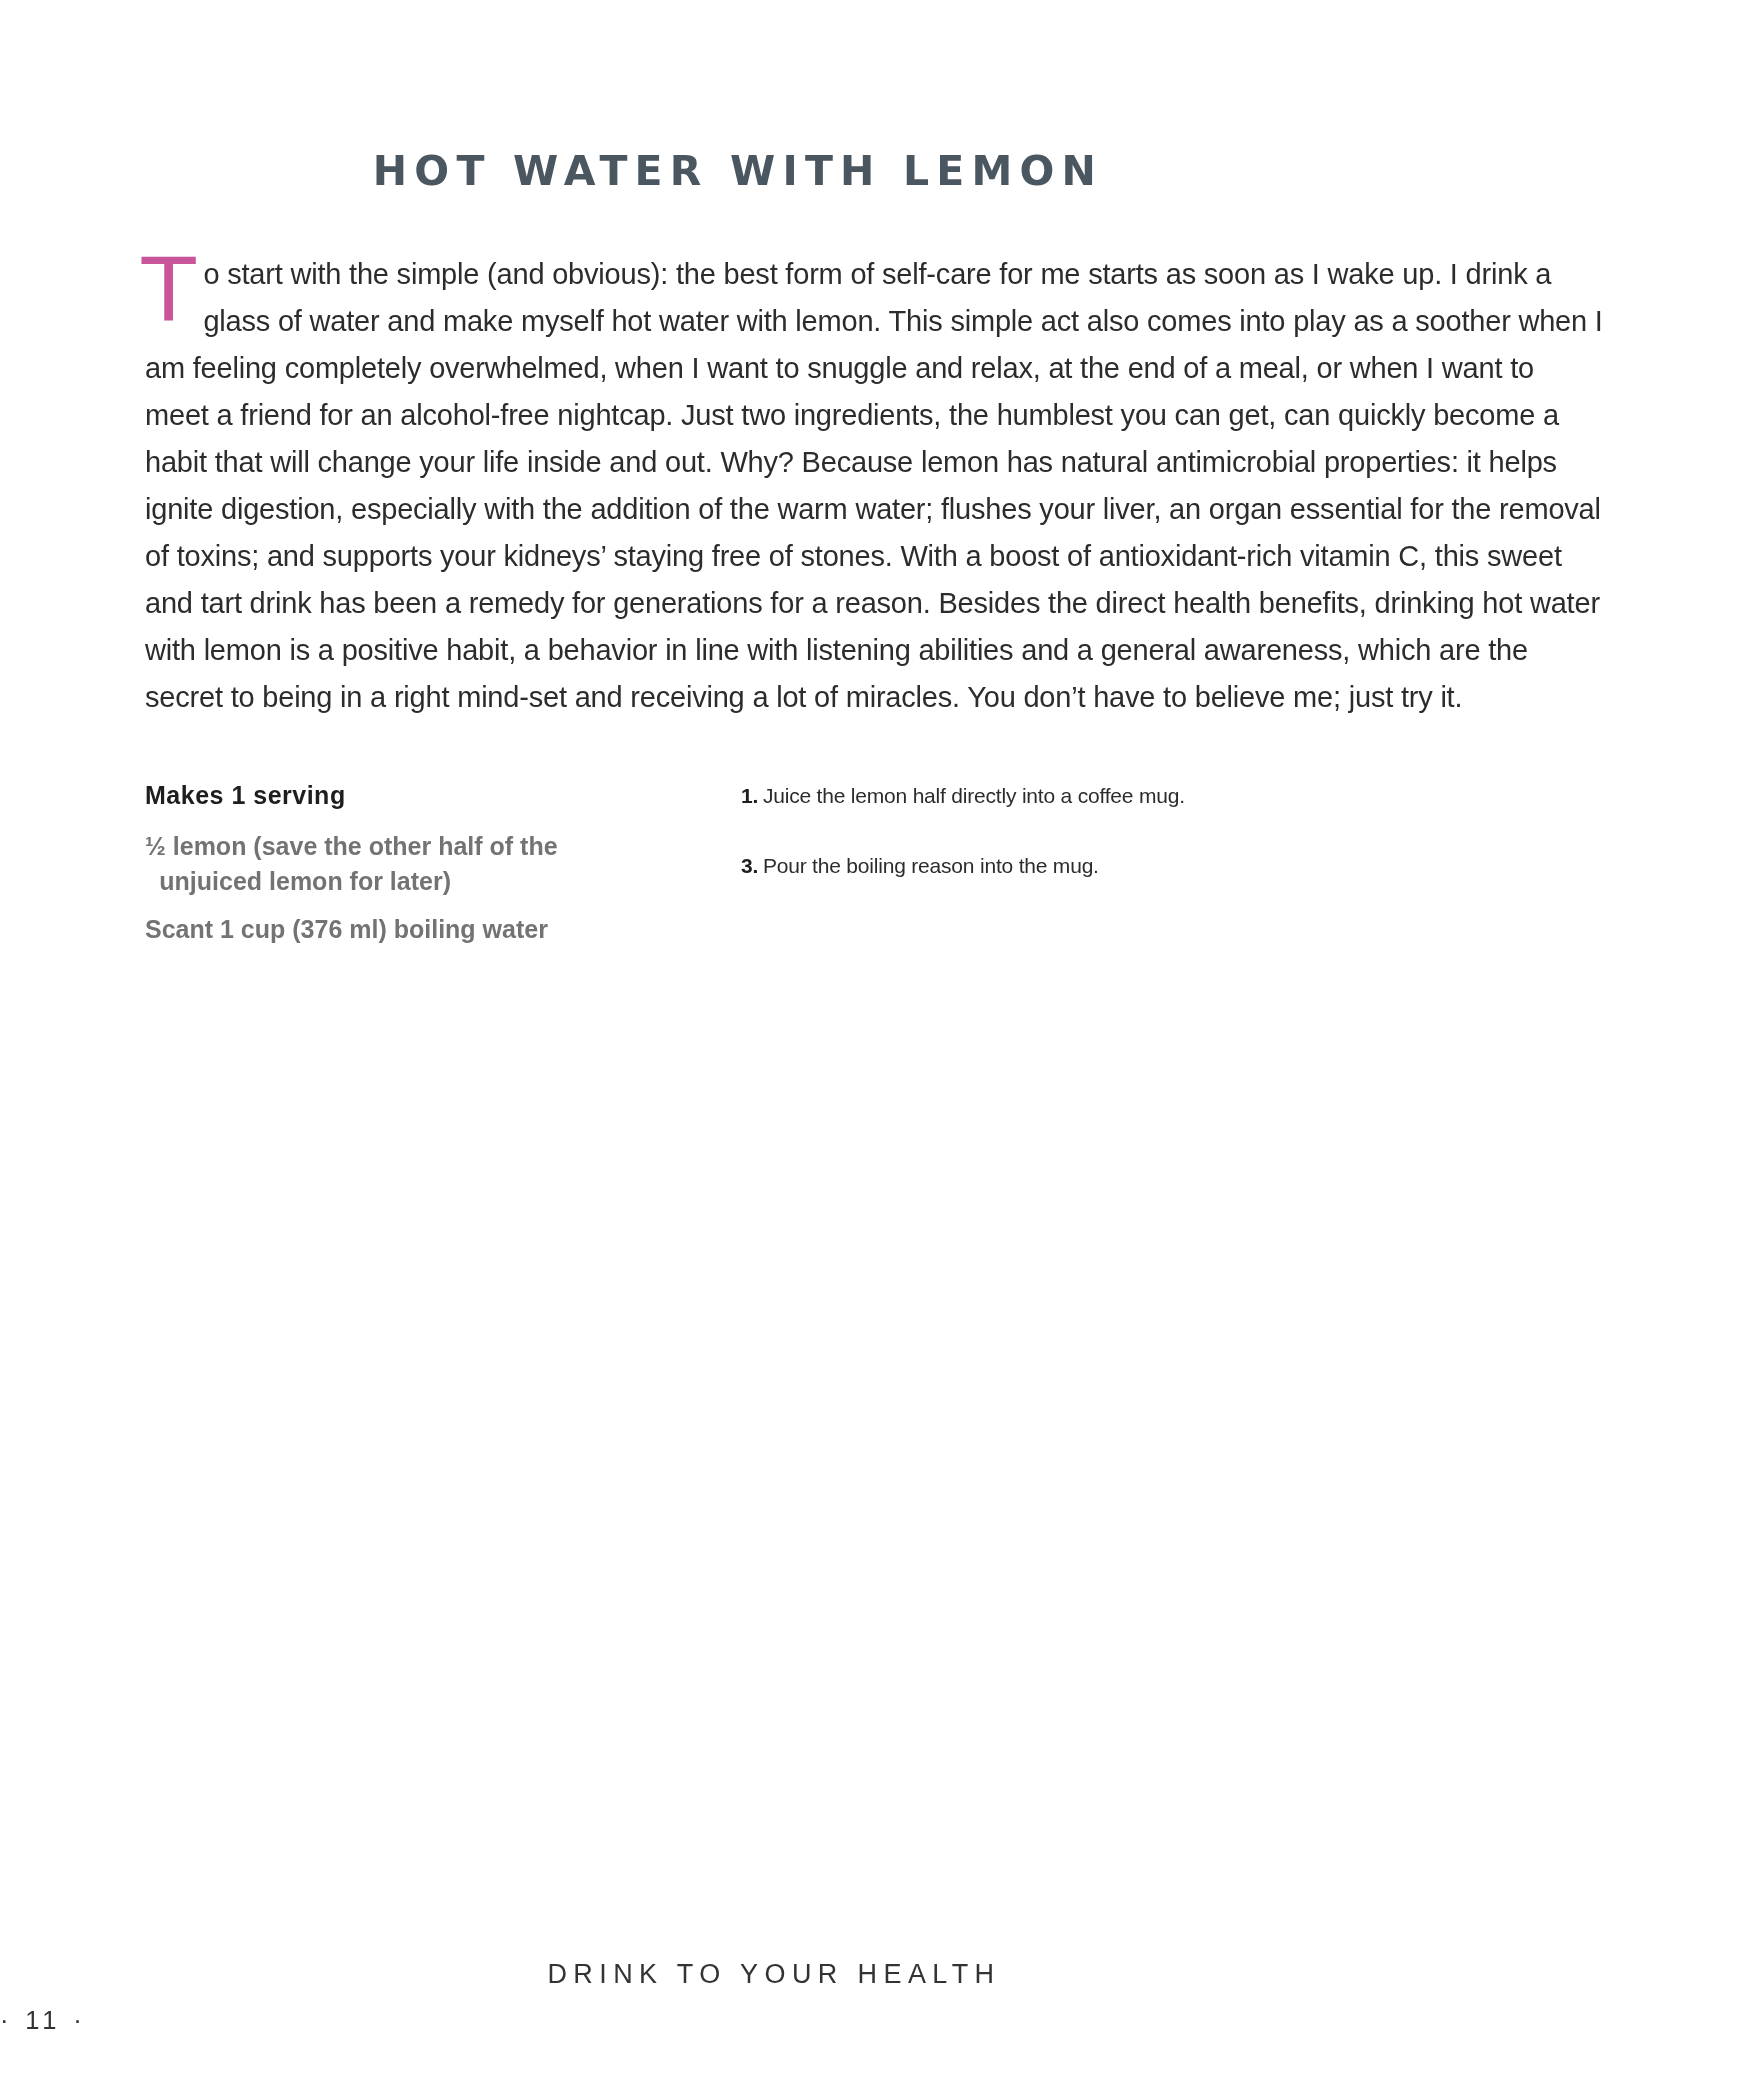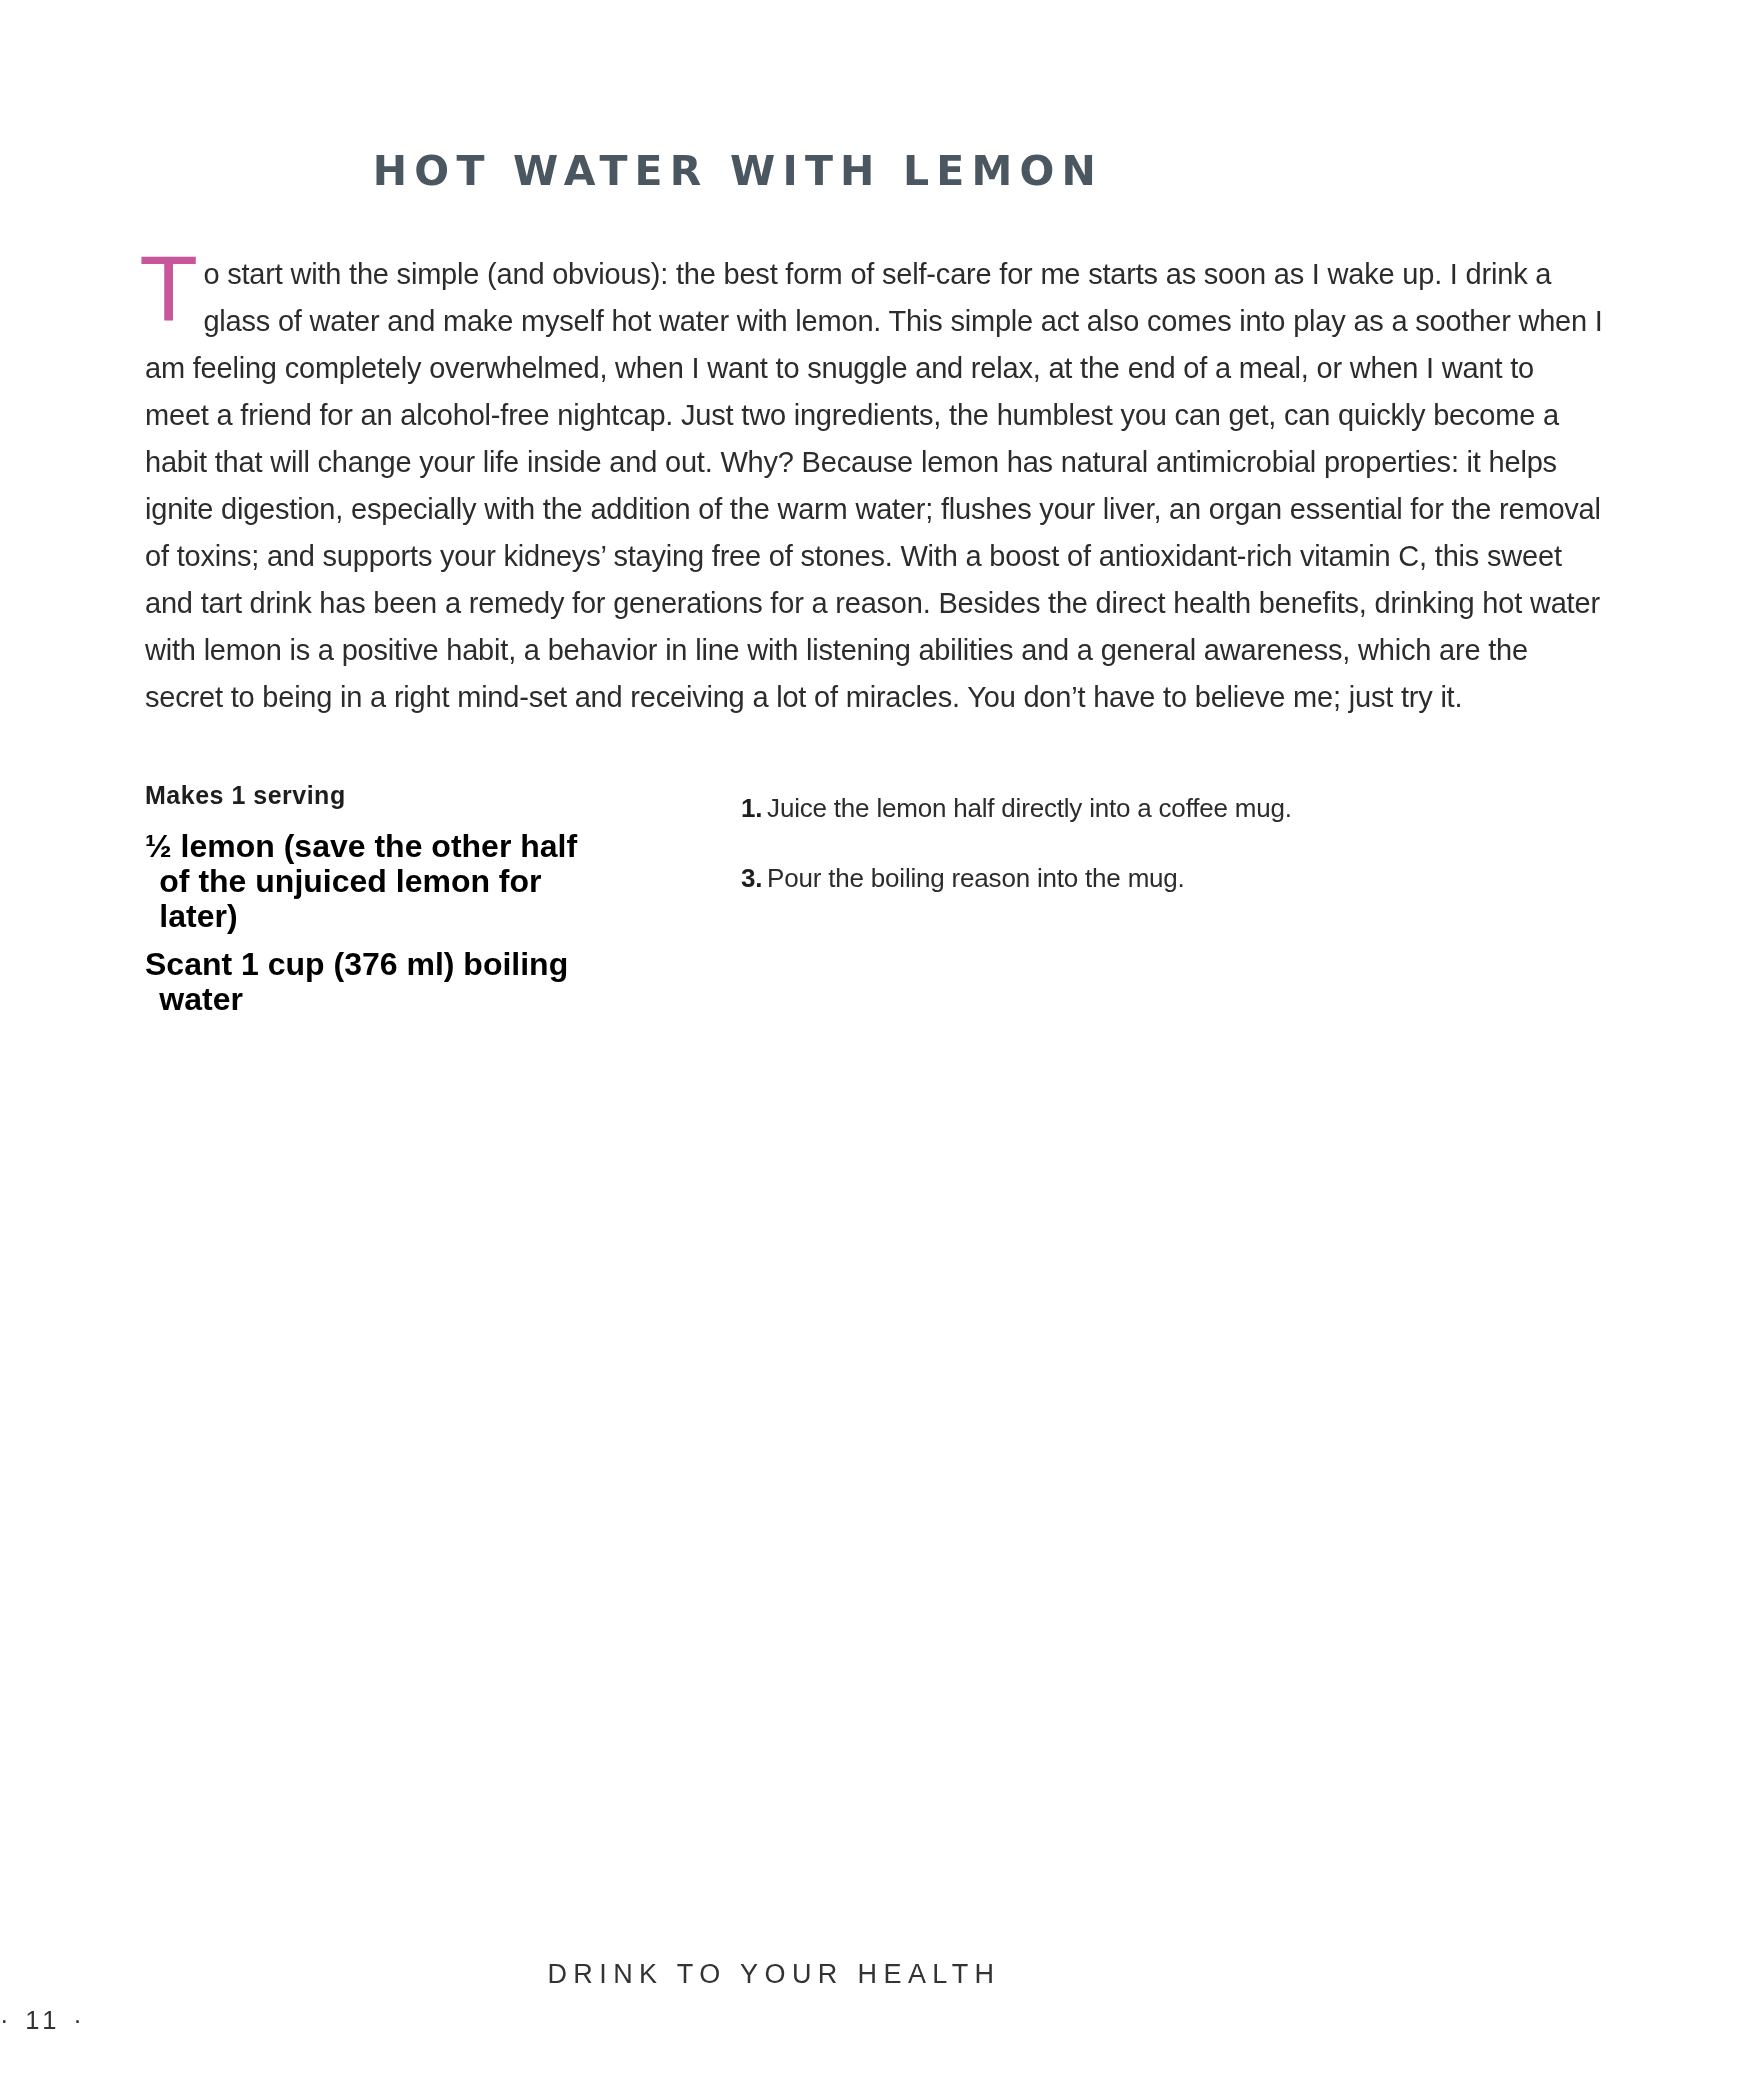--- a/index.html
+++ b/index.html
@@ -62,38 +62,38 @@
     }
     .yield {
       font-weight: bold;
       font-size: 25px;
       letter-spacing: 0.5px;
       color: #1e1e1e;
       margin: 8px 0 19px 0;
     }
     .ingredient {
       font-weight: bold;
-      font-size: 32px;
+      font-size: 25px;
       line-height: 35px;
-      color: #000000;
+      color: #737373;
       margin: 0 0 12.8px 0;
       padding-left: 14.3px;
       text-indent: -14.3px;
     }
     .right-col {
       position: absolute;
       left: 741px;
       top: 776px;
       width: 869px;
     }
     .step {
-      font-size: 26px;
+      font-size: 21px;
       line-height: 40px;
       color: #2c2c2c;
-      margin: 12px 0 30px 0;
+      margin: 0 0 30px 0;
       letter-spacing: -0.2px;
     }
     .step-num {
       font-weight: bold;
       color: #1e1e1e;
       margin-right: 4.8px;
     }
     .footer-title {
       position: absolute;
       left: 0;

